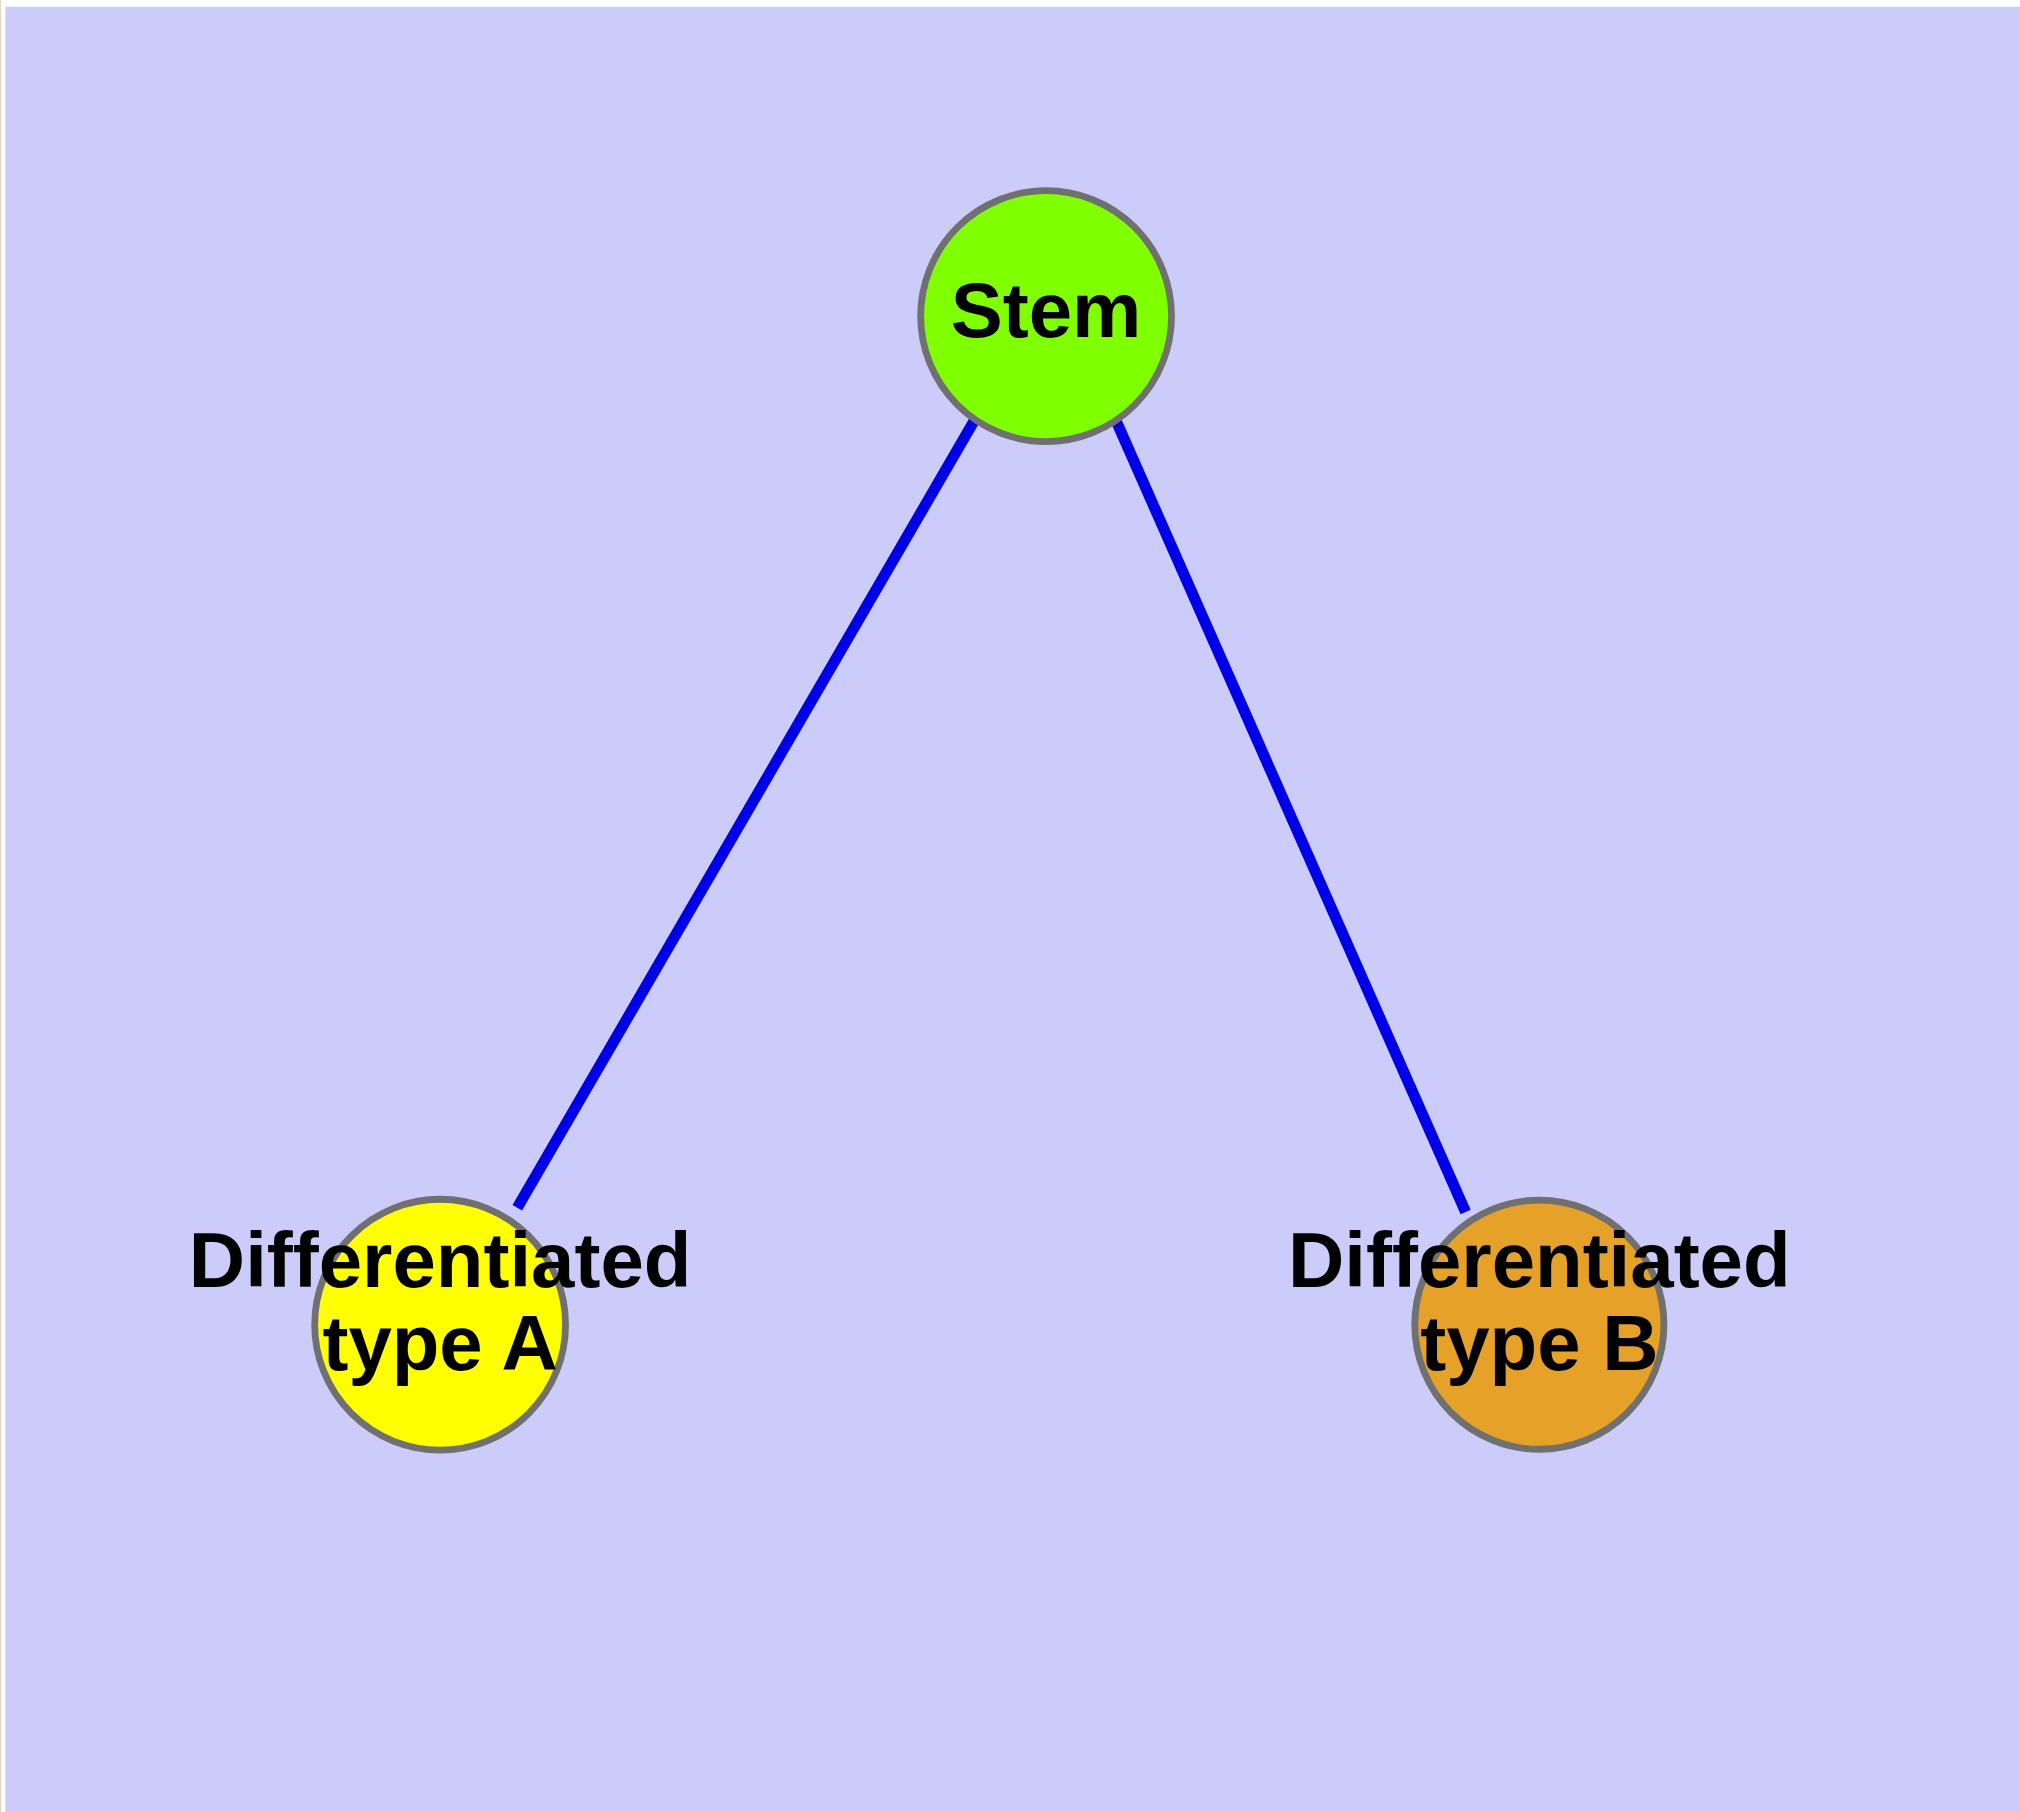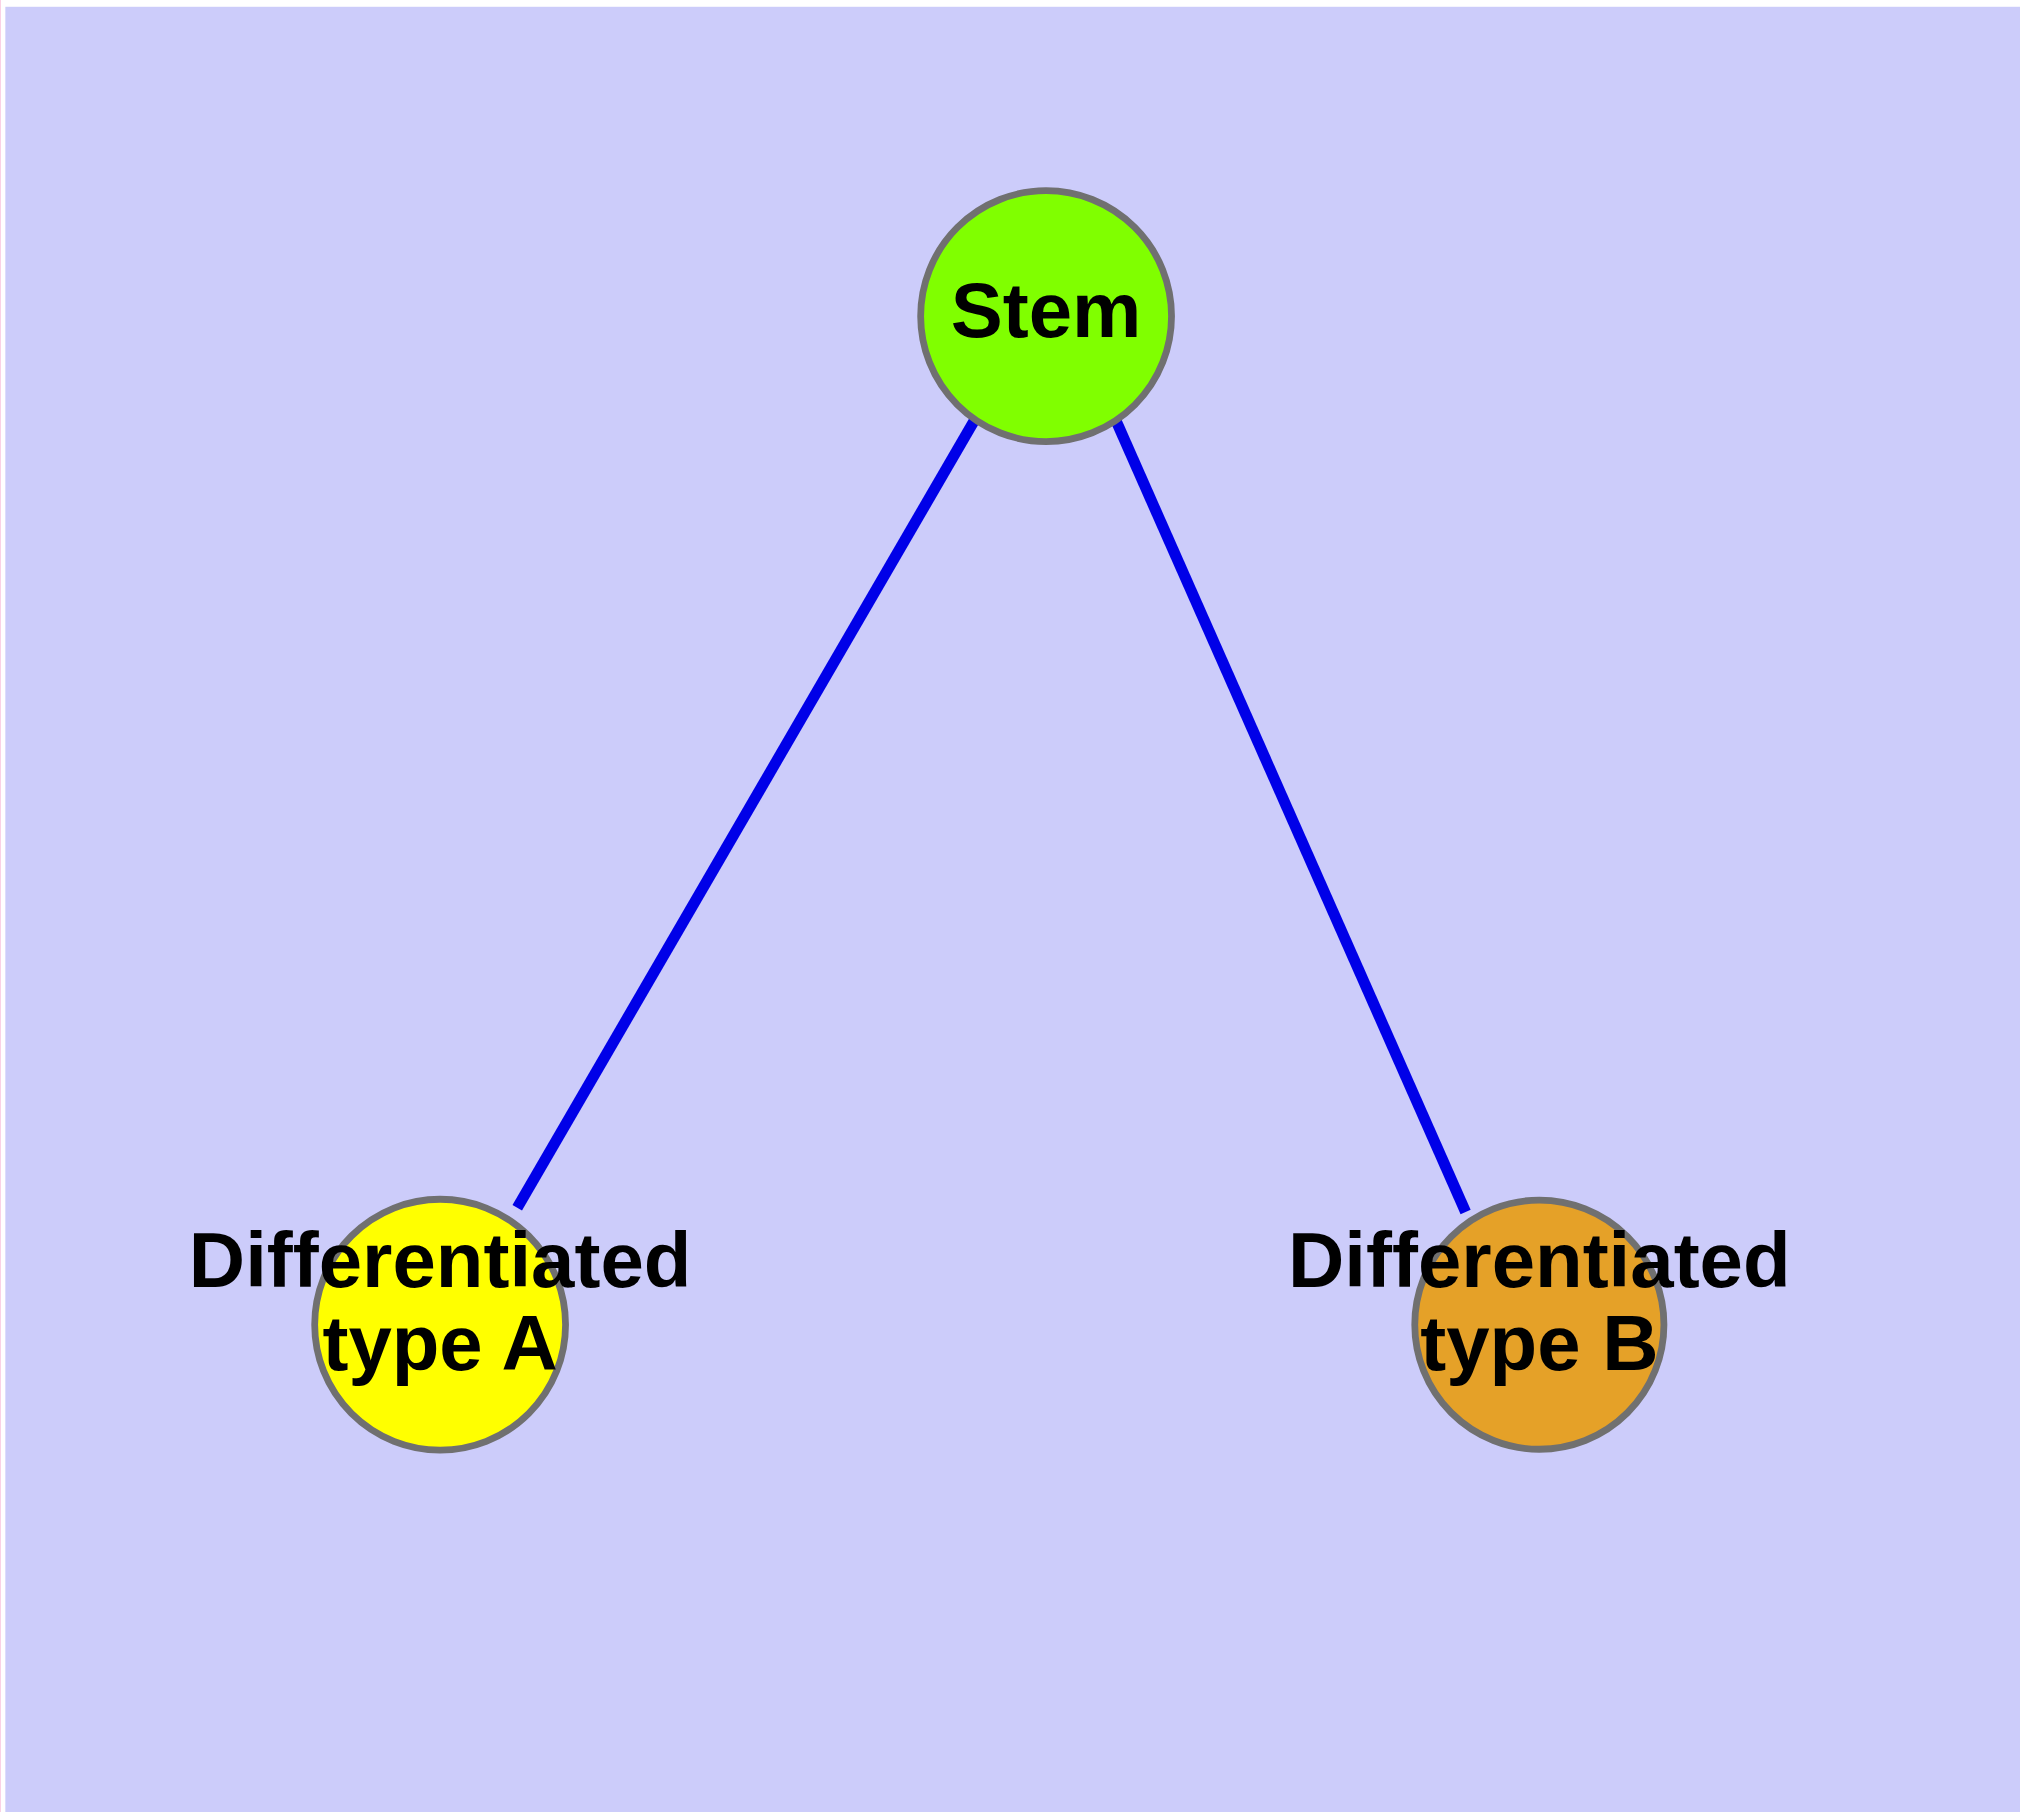--- a/index.html
+++ b/index.html
@@ -9,21 +9,21 @@
     background: #ffffff;
   }
   body {
     font-family: "Liberation Sans", sans-serif;
   }
   #canvas-root {
     position: relative;
     width: 2021px;
     height: 1812px;
     overflow: hidden;
-    background: #ec4899;
+    background: #a16207;
   }
   #graph-svg {
     position: absolute;
     top: 0;
     left: 0;
     width: 2021px;
     height: 1812px;
     display: block;
   }
   .node-label {

